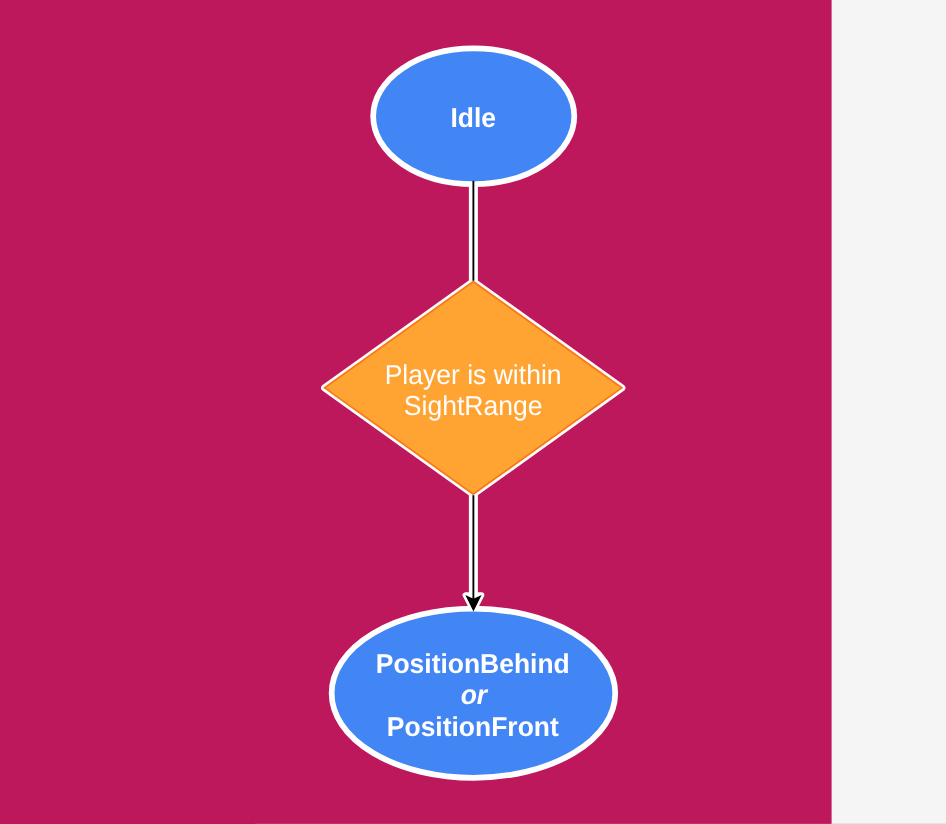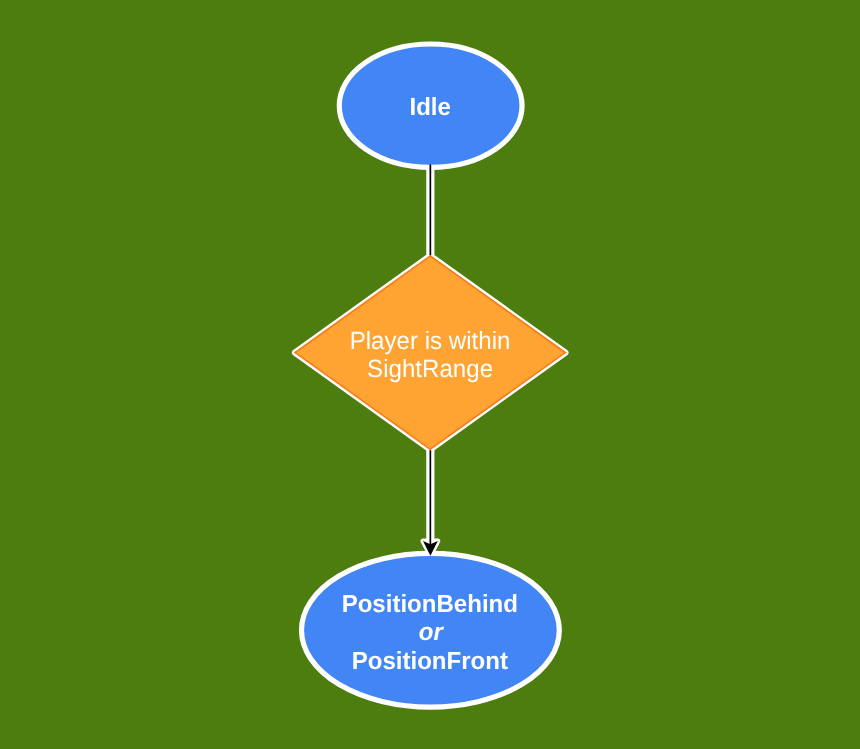--- a/index.html
+++ b/index.html
@@ -1,17 +1,17 @@
 <!DOCTYPE html>
 <html><head>
 <meta charset="utf-8">
 <style>
   html, body { margin:0; padding:0; }
   body { width:860px; height:749px; background:#f5f5f5; font-family:"Liberation Sans", sans-serif; overflow:hidden; }
-  #stage { position:relative; width:860px; height:749px; background:#4d7c0f; }
+  #stage { position:relative; width:756px; height:749px; background:#be185d; }
   svg.flow { position:absolute; left:0; top:0; width:860px; height:749px; display:block; }
   .node-label { fill:#ffffff; font-family:"Liberation Sans", sans-serif; text-anchor:middle; text-rendering:geometricPrecision; filter:opacity(1); }
   .lbl-bold { font-weight:bold; font-size:24.06px; }
   .lbl-reg  { font-weight:normal; font-size:24.12px; }
   .lbl-ital { font-weight:bold; font-style:italic; font-size:24.06px; }
 </style>
 </head>
 <body>
 
 <div id="stage">

